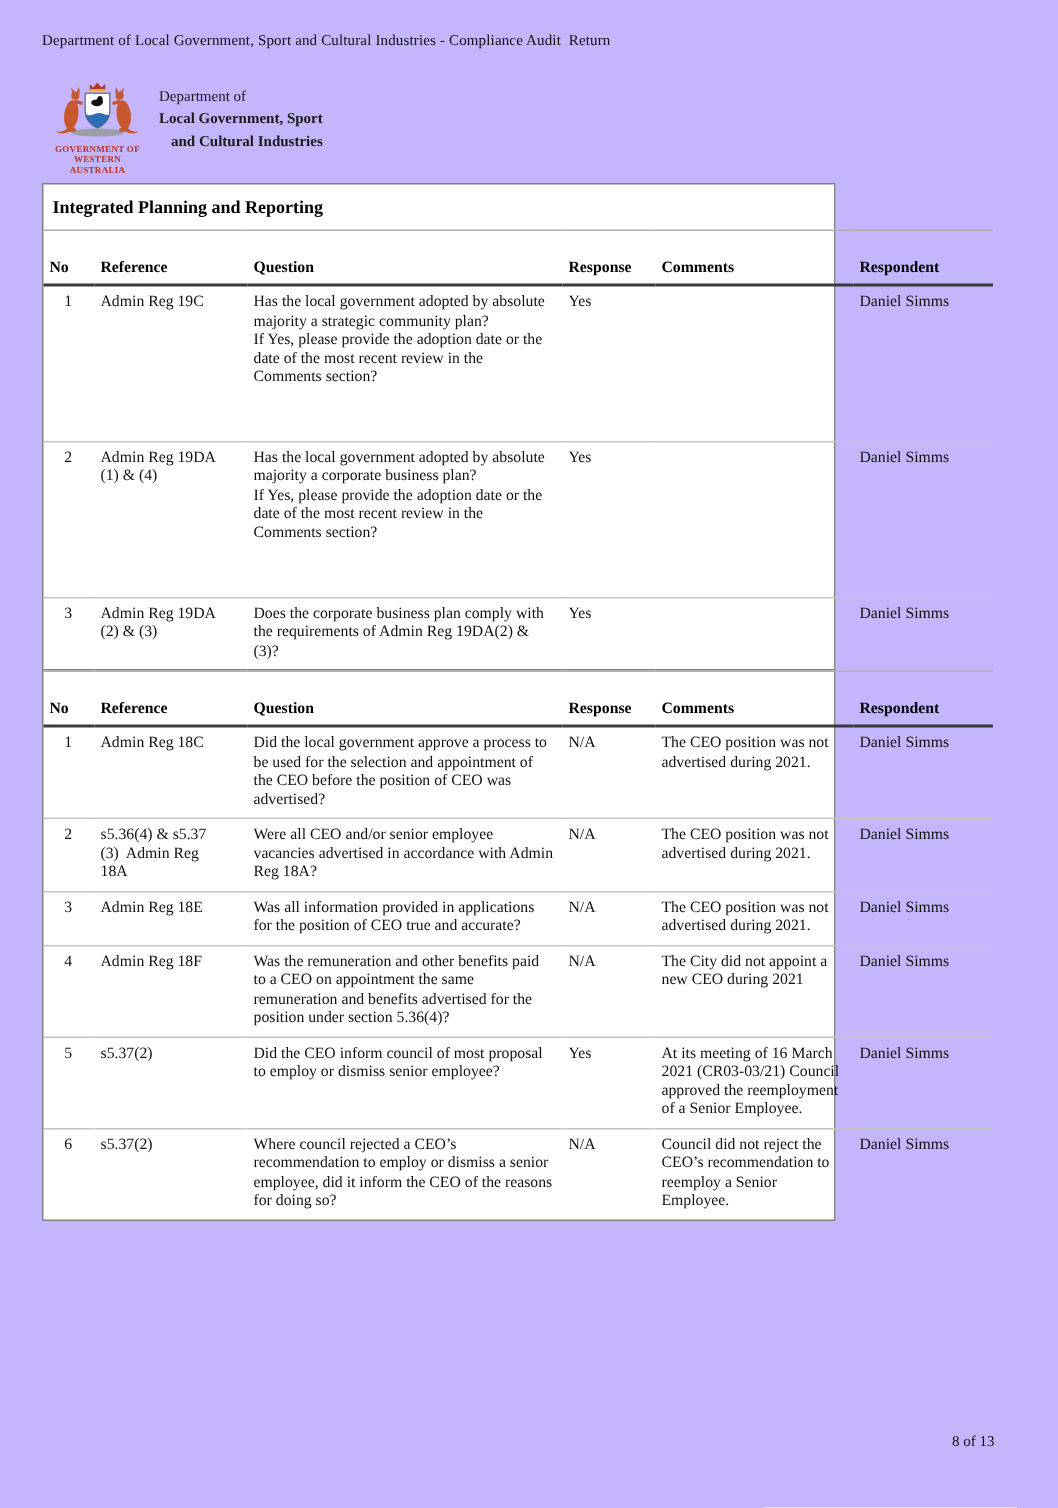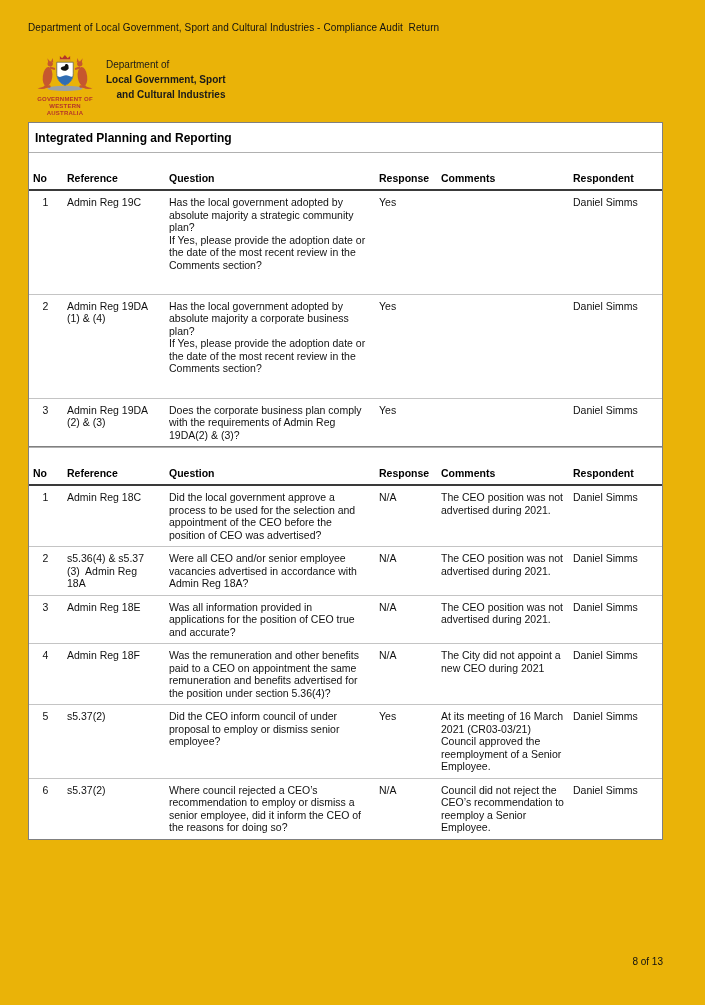--- a/index.html
+++ b/index.html
@@ -1,33 +1,33 @@
 <!DOCTYPE html>
 <html><head>
 <meta charset="utf-8">
 <style>
   html,body { margin:0; padding:0; background:#ffffff; }
   .page {
-    position:relative; width:705px; height:1005px; background:#eab308;
-    font-family:Liberation Sans, sans-serif; color:#000;
+    position:relative; width:705px; height:1005px; background:#c4b5fd;
+    font-family:Liberation Serif, serif; color:#000;
     overflow:hidden;
   }
   .doc-header {
     position:absolute; left:28px; top:22px;
     font-size:10px; letter-spacing:0.1px; white-space:pre; color:#111;
   }
   
   .logo { position:absolute; left:33px; top:54px; display:flex; align-items:flex-start; }
   .crest-wrap { width:64px; text-align:center; }
   .crest-caption { font-size:6px; line-height:7px; font-weight:bold; letter-spacing:0.2px; }
   .dept-text { margin-left:9px; padding-top:3px; font-size:10px; line-height:15px; color:#1a1a1a; }
   .dept-text .b { font-weight:bold;text-align:right; }
   
   .section {
-    position:absolute; left:28px; width:635px;
+    position:absolute; left:28px; width:529px;
     border:1px solid #808080; background:#fff; box-sizing:border-box;
   }
   #section-0 { top:122px; }
   #section-1 { top:446px; }
   .section-title { font-size:12px; font-weight:bold; padding:8px 6px 7px 6px; color:#000; }
   .section table { width:100%; border-collapse:collapse; table-layout:fixed; }
   .section thead th {
     font-size:10.5px; font-weight:bold; text-align:left;
     padding:19px 3px 5px 4px; border-top:1px solid #b0b0b0; border-bottom:2px solid #3a3a3a;
     color:#000;
@@ -213,21 +213,21 @@
               <td class="c-no">4</td>
               <td class="c-reference">Admin Reg 18F</td>
               <td class="c-question">Was the remuneration and other benefits paid to a CEO on appointment the same remuneration and benefits advertised for the position under section 5.36(4)?</td>
               <td class="c-response">N/A</td>
               <td class="c-comments">The City did not appoint a new CEO during 2021</td>
               <td class="c-respondent">Daniel Simms</td>
             </tr>
             <tr>
               <td class="c-no">5</td>
               <td class="c-reference">s5.37(2)</td>
-              <td class="c-question">Did the CEO inform council of under proposal to employ or dismiss senior employee?</td>
+              <td class="c-question">Did the CEO inform council of most proposal to employ or dismiss senior employee?</td>
               <td class="c-response">Yes</td>
               <td class="c-comments">At its meeting of 16 March 2021 (CR03-03/21) Council approved the reemployment of a Senior Employee.</td>
               <td class="c-respondent">Daniel Simms</td>
             </tr>
             <tr>
               <td class="c-no">6</td>
               <td class="c-reference">s5.37(2)</td>
               <td class="c-question">Where council rejected a CEO’s recommendation to employ or dismiss a senior employee, did it inform the CEO of the reasons for doing so?</td>
               <td class="c-response">N/A</td>
               <td class="c-comments">Council did not reject the CEO’s recommendation to reemploy a Senior Employee.</td>

